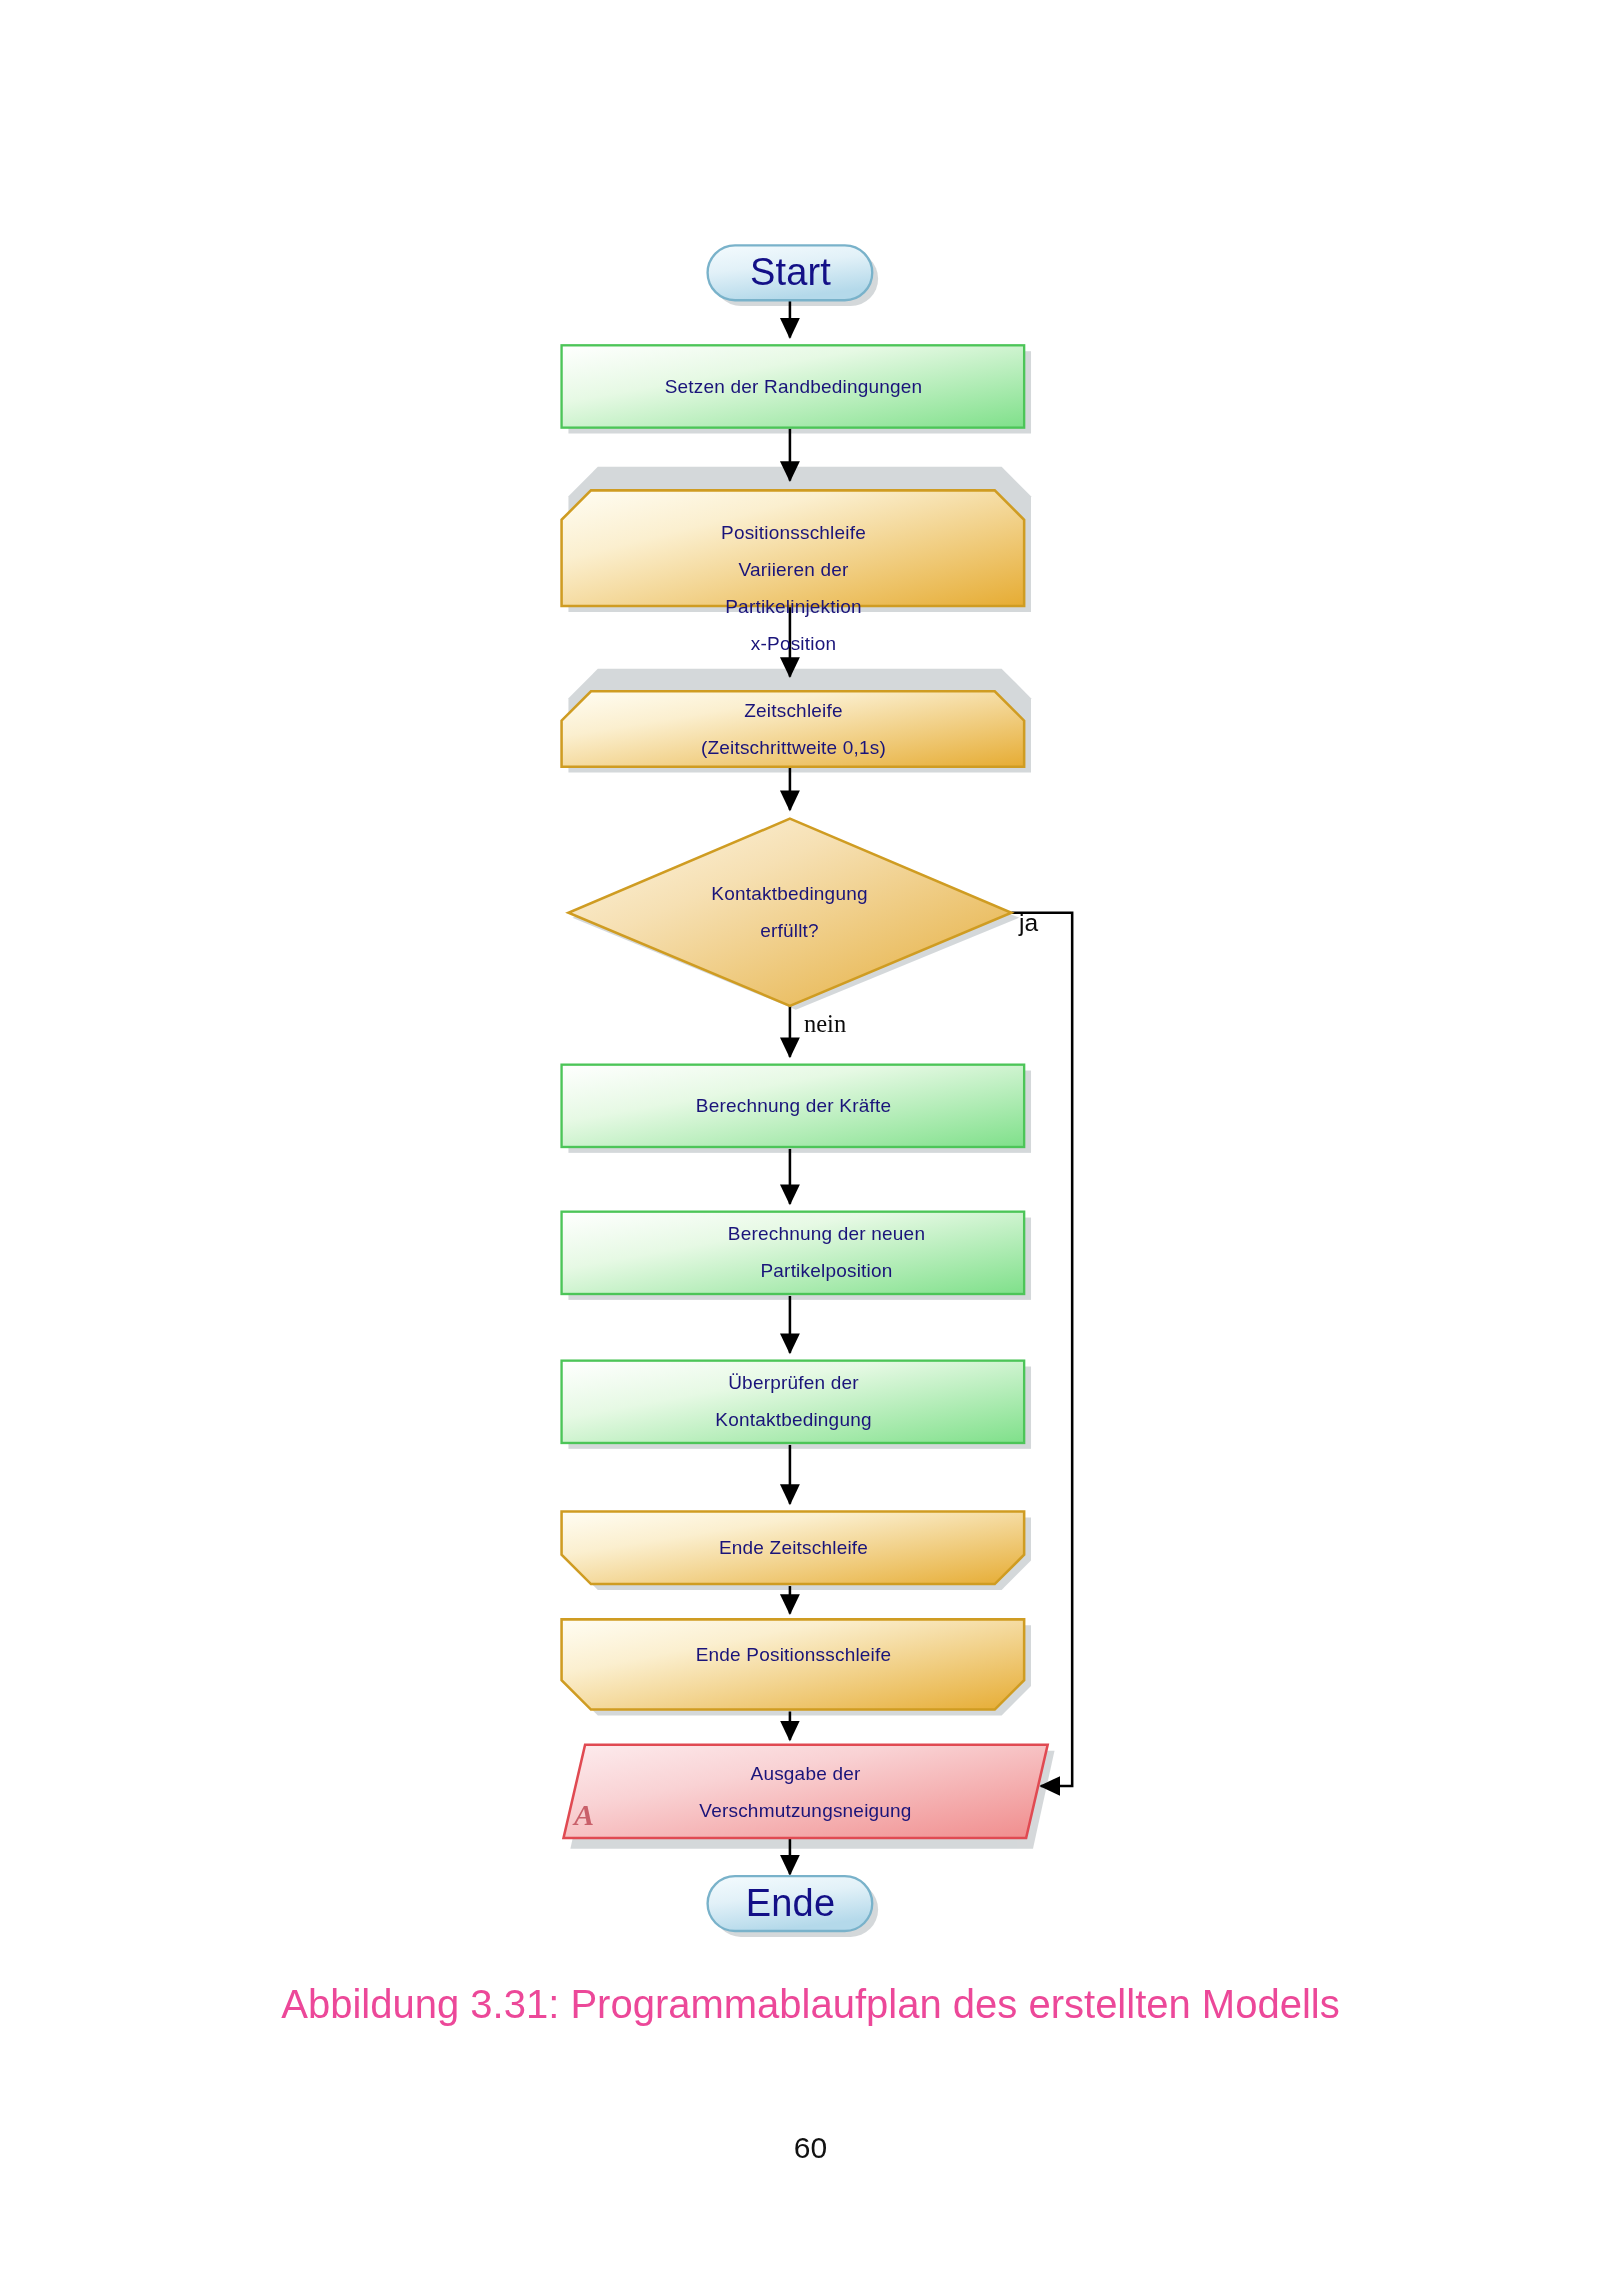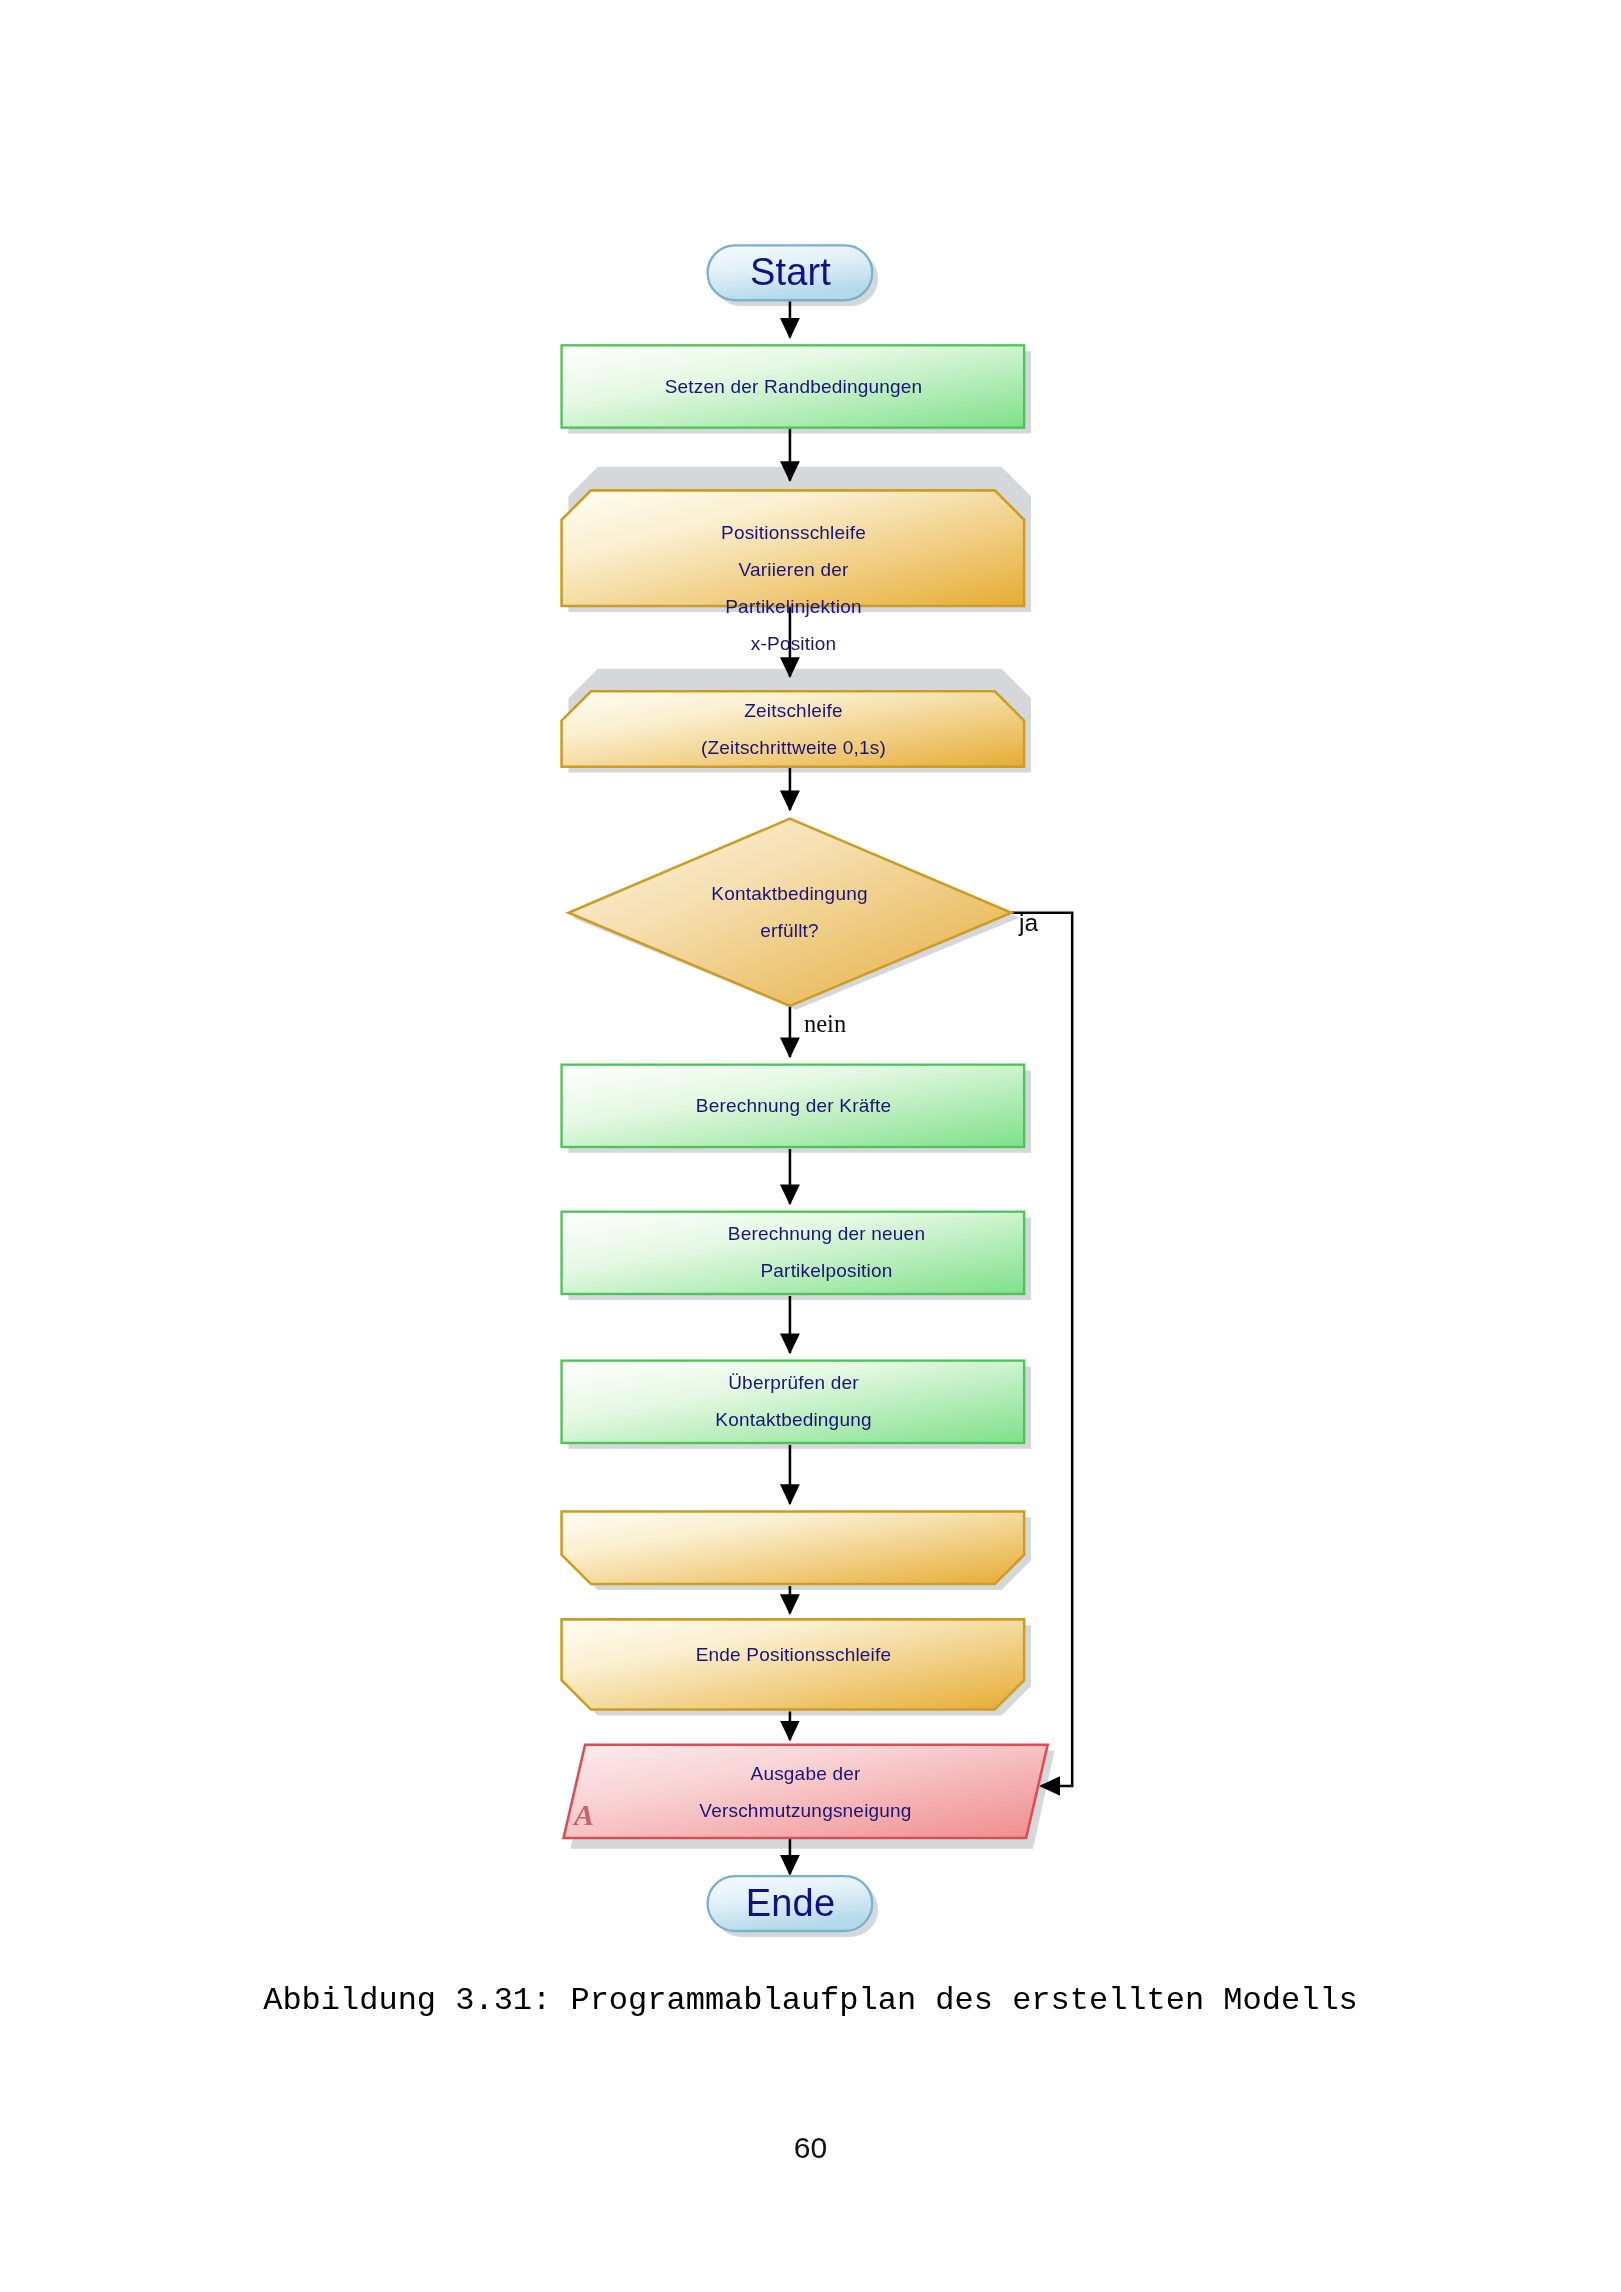--- a/index.html
+++ b/index.html
@@ -58,23 +58,23 @@
     font-weight: bold;
     font-size: 30px;
     line-height: 30px;
   }
   #caption {
     position: absolute;
     left: 0;
     top: 1982px;
     width: 1621px;
     text-align: center;
-    color: #000000;
-    font-family: Liberation Mono, monospace;
-    font-size: 32px;
+    color: #ec4899;
+    font-family: Liberation Sans, sans-serif;
+    font-size: 40px;
   }
   #page-number {
     position: absolute;
     left: 0;
     top: 2131px;
     width: 1621px;
     text-align: center;
     color: #111111;
     font-family: "Liberation Sans", "DejaVu Sans", sans-serif;
     font-size: 30px;
@@ -190,20 +190,21 @@
 erfüllt?</div>
 
   <div class="node-label" style="left:562px; top:1064px; width:463px; height:82px;text-align:center;">Berechnung der Kräfte</div>
 
   <div class="node-label" style="left:562px; top:1211px; width:529px; height:82px;">Berechnung der neuen
 Partikelposition</div>
 
   <div class="node-label" style="left:562px; top:1360px; width:463px; height:82px;">Überprüfen der
 Kontaktbedingung</div>
 
+  <div class="node-label" style="left:562px; top:1511px; width:463px; height:73px;">Ende Zeitschleife</div>
 
   <div class="node-label" style="left:562px; top:1619px; width:463px; height:70px;">Ende Positionsschleife</div>
 
   <div class="node-label" style="left:574px; top:1745px; width:463px; height:93px;">Ausgabe der
 Verschmutzungsneigung</div>
 
   <div class="connector-marker" style="left:574px; top:1800px;">A</div>
 
   <div class="node-label terminator-label" style="left:708px; top:1876px; width:165px; height:55px;">Ende</div>
 

